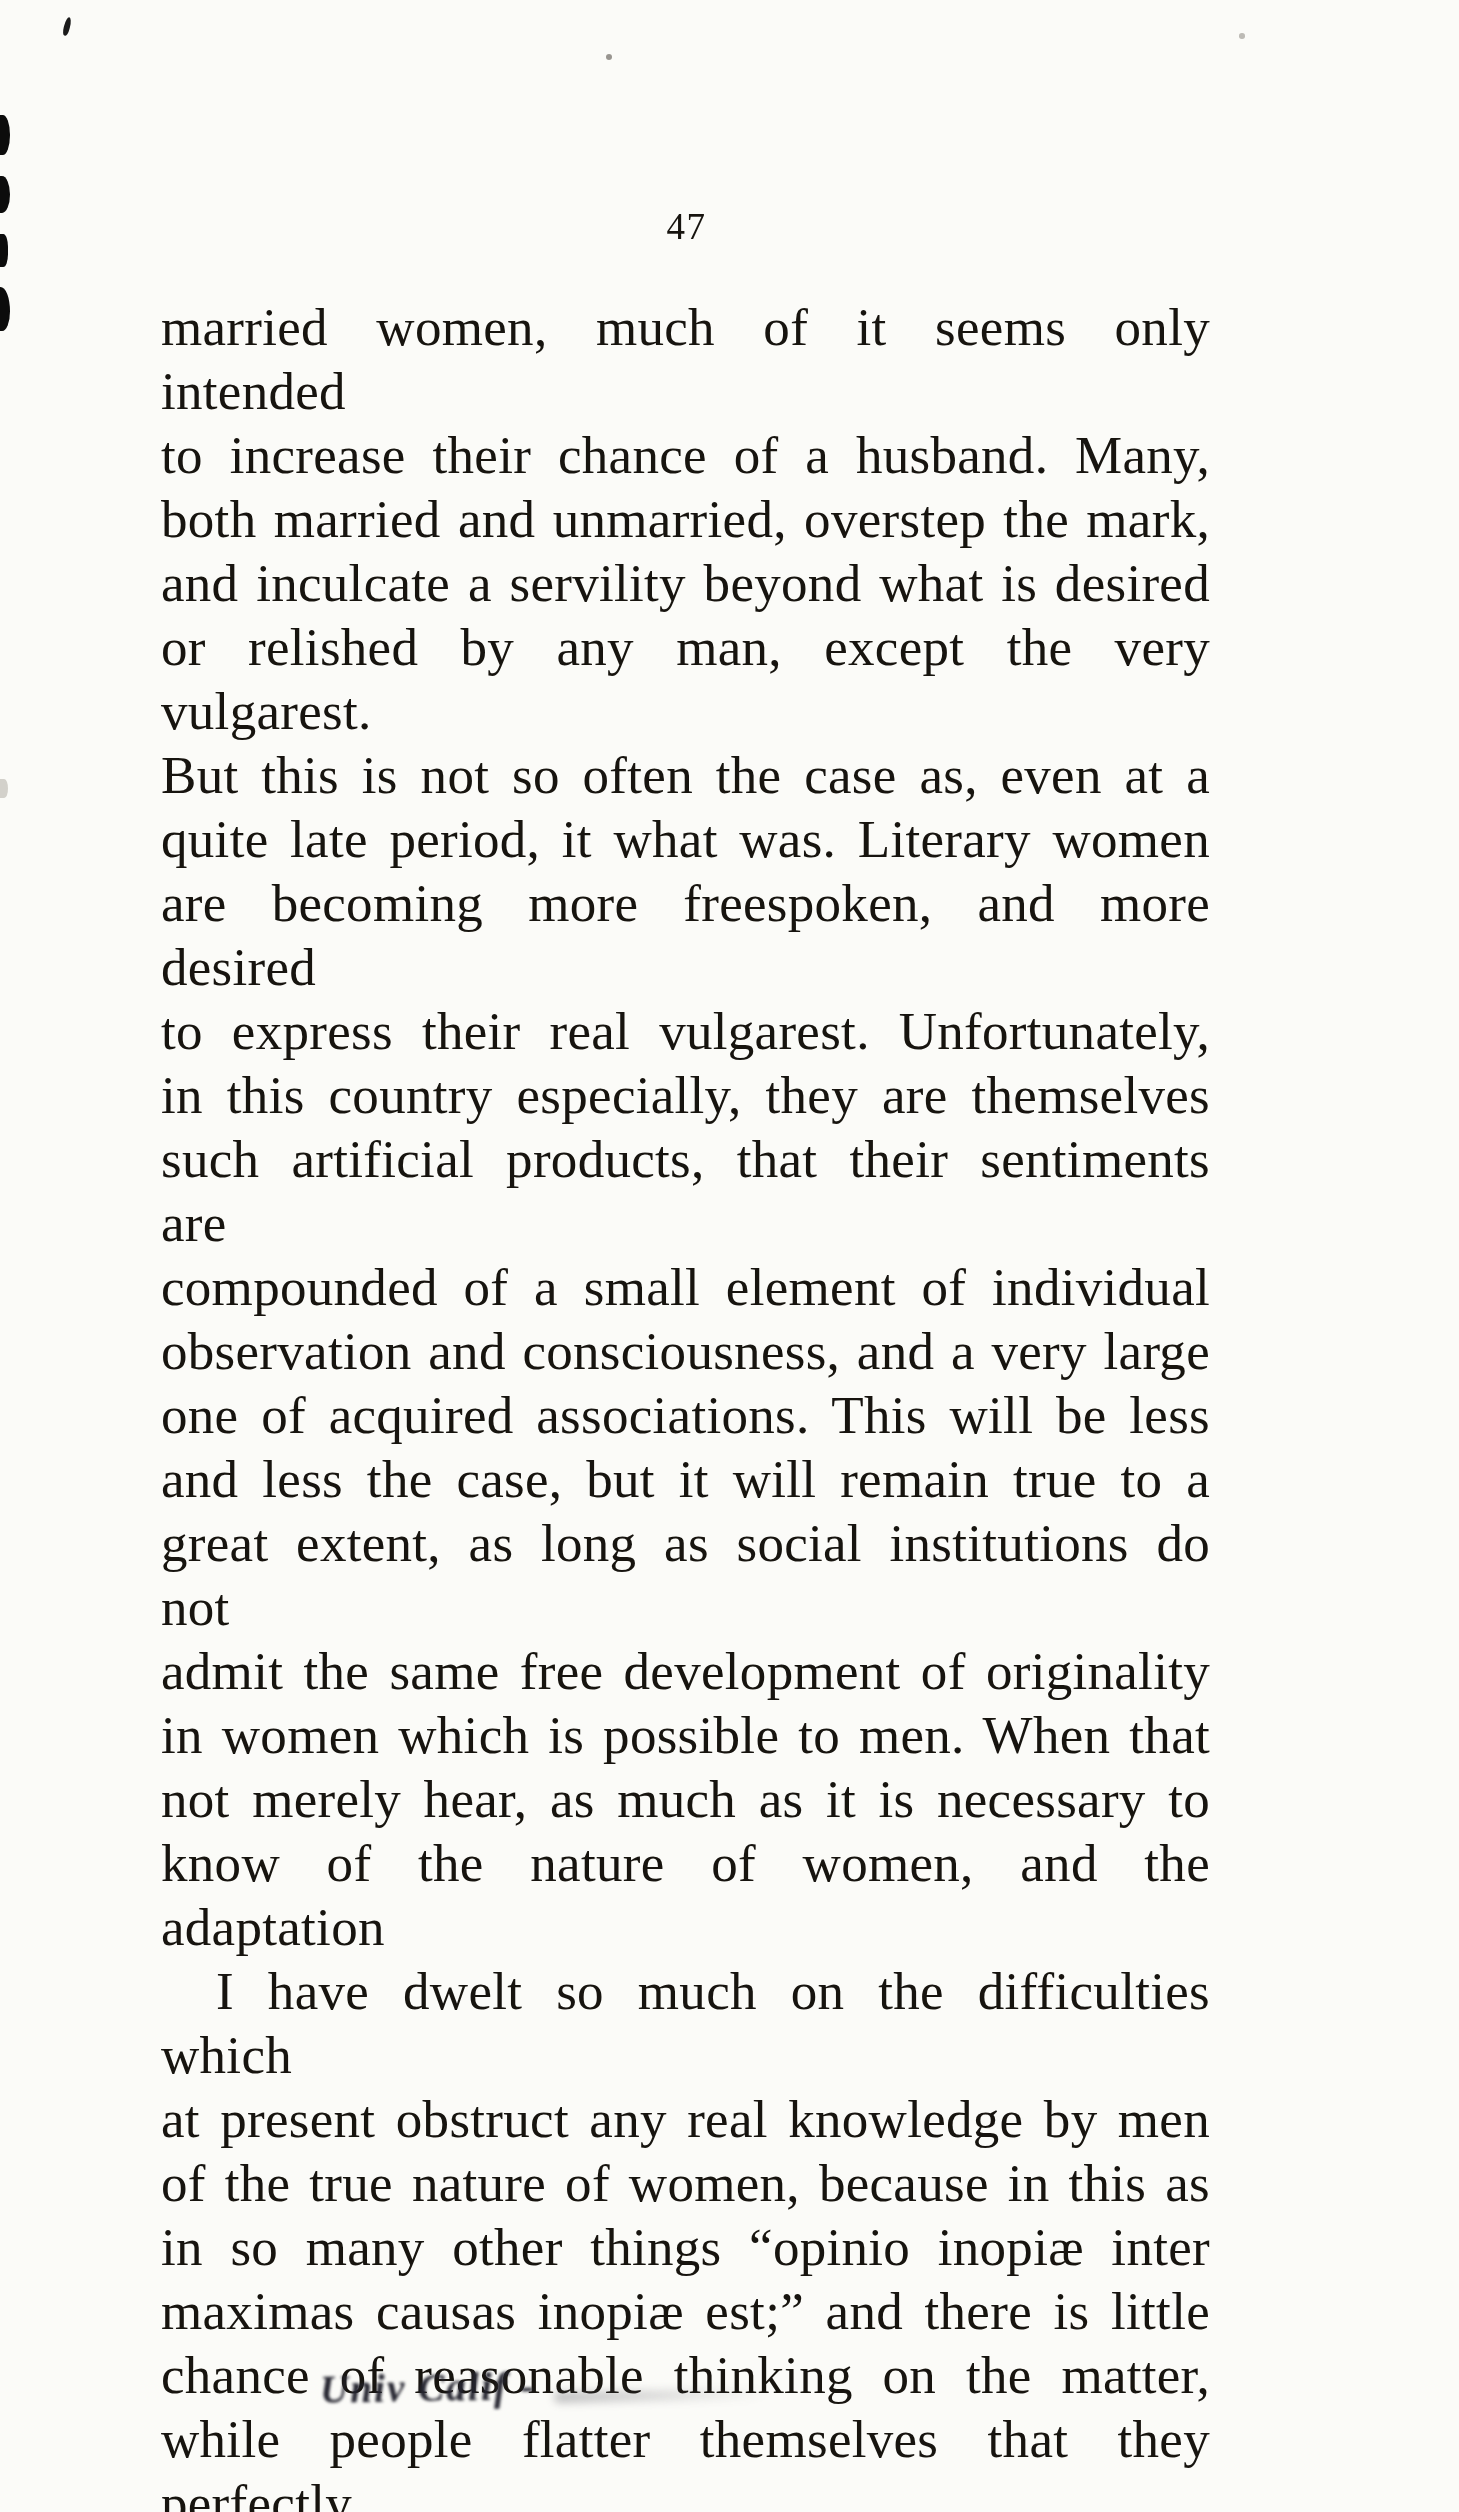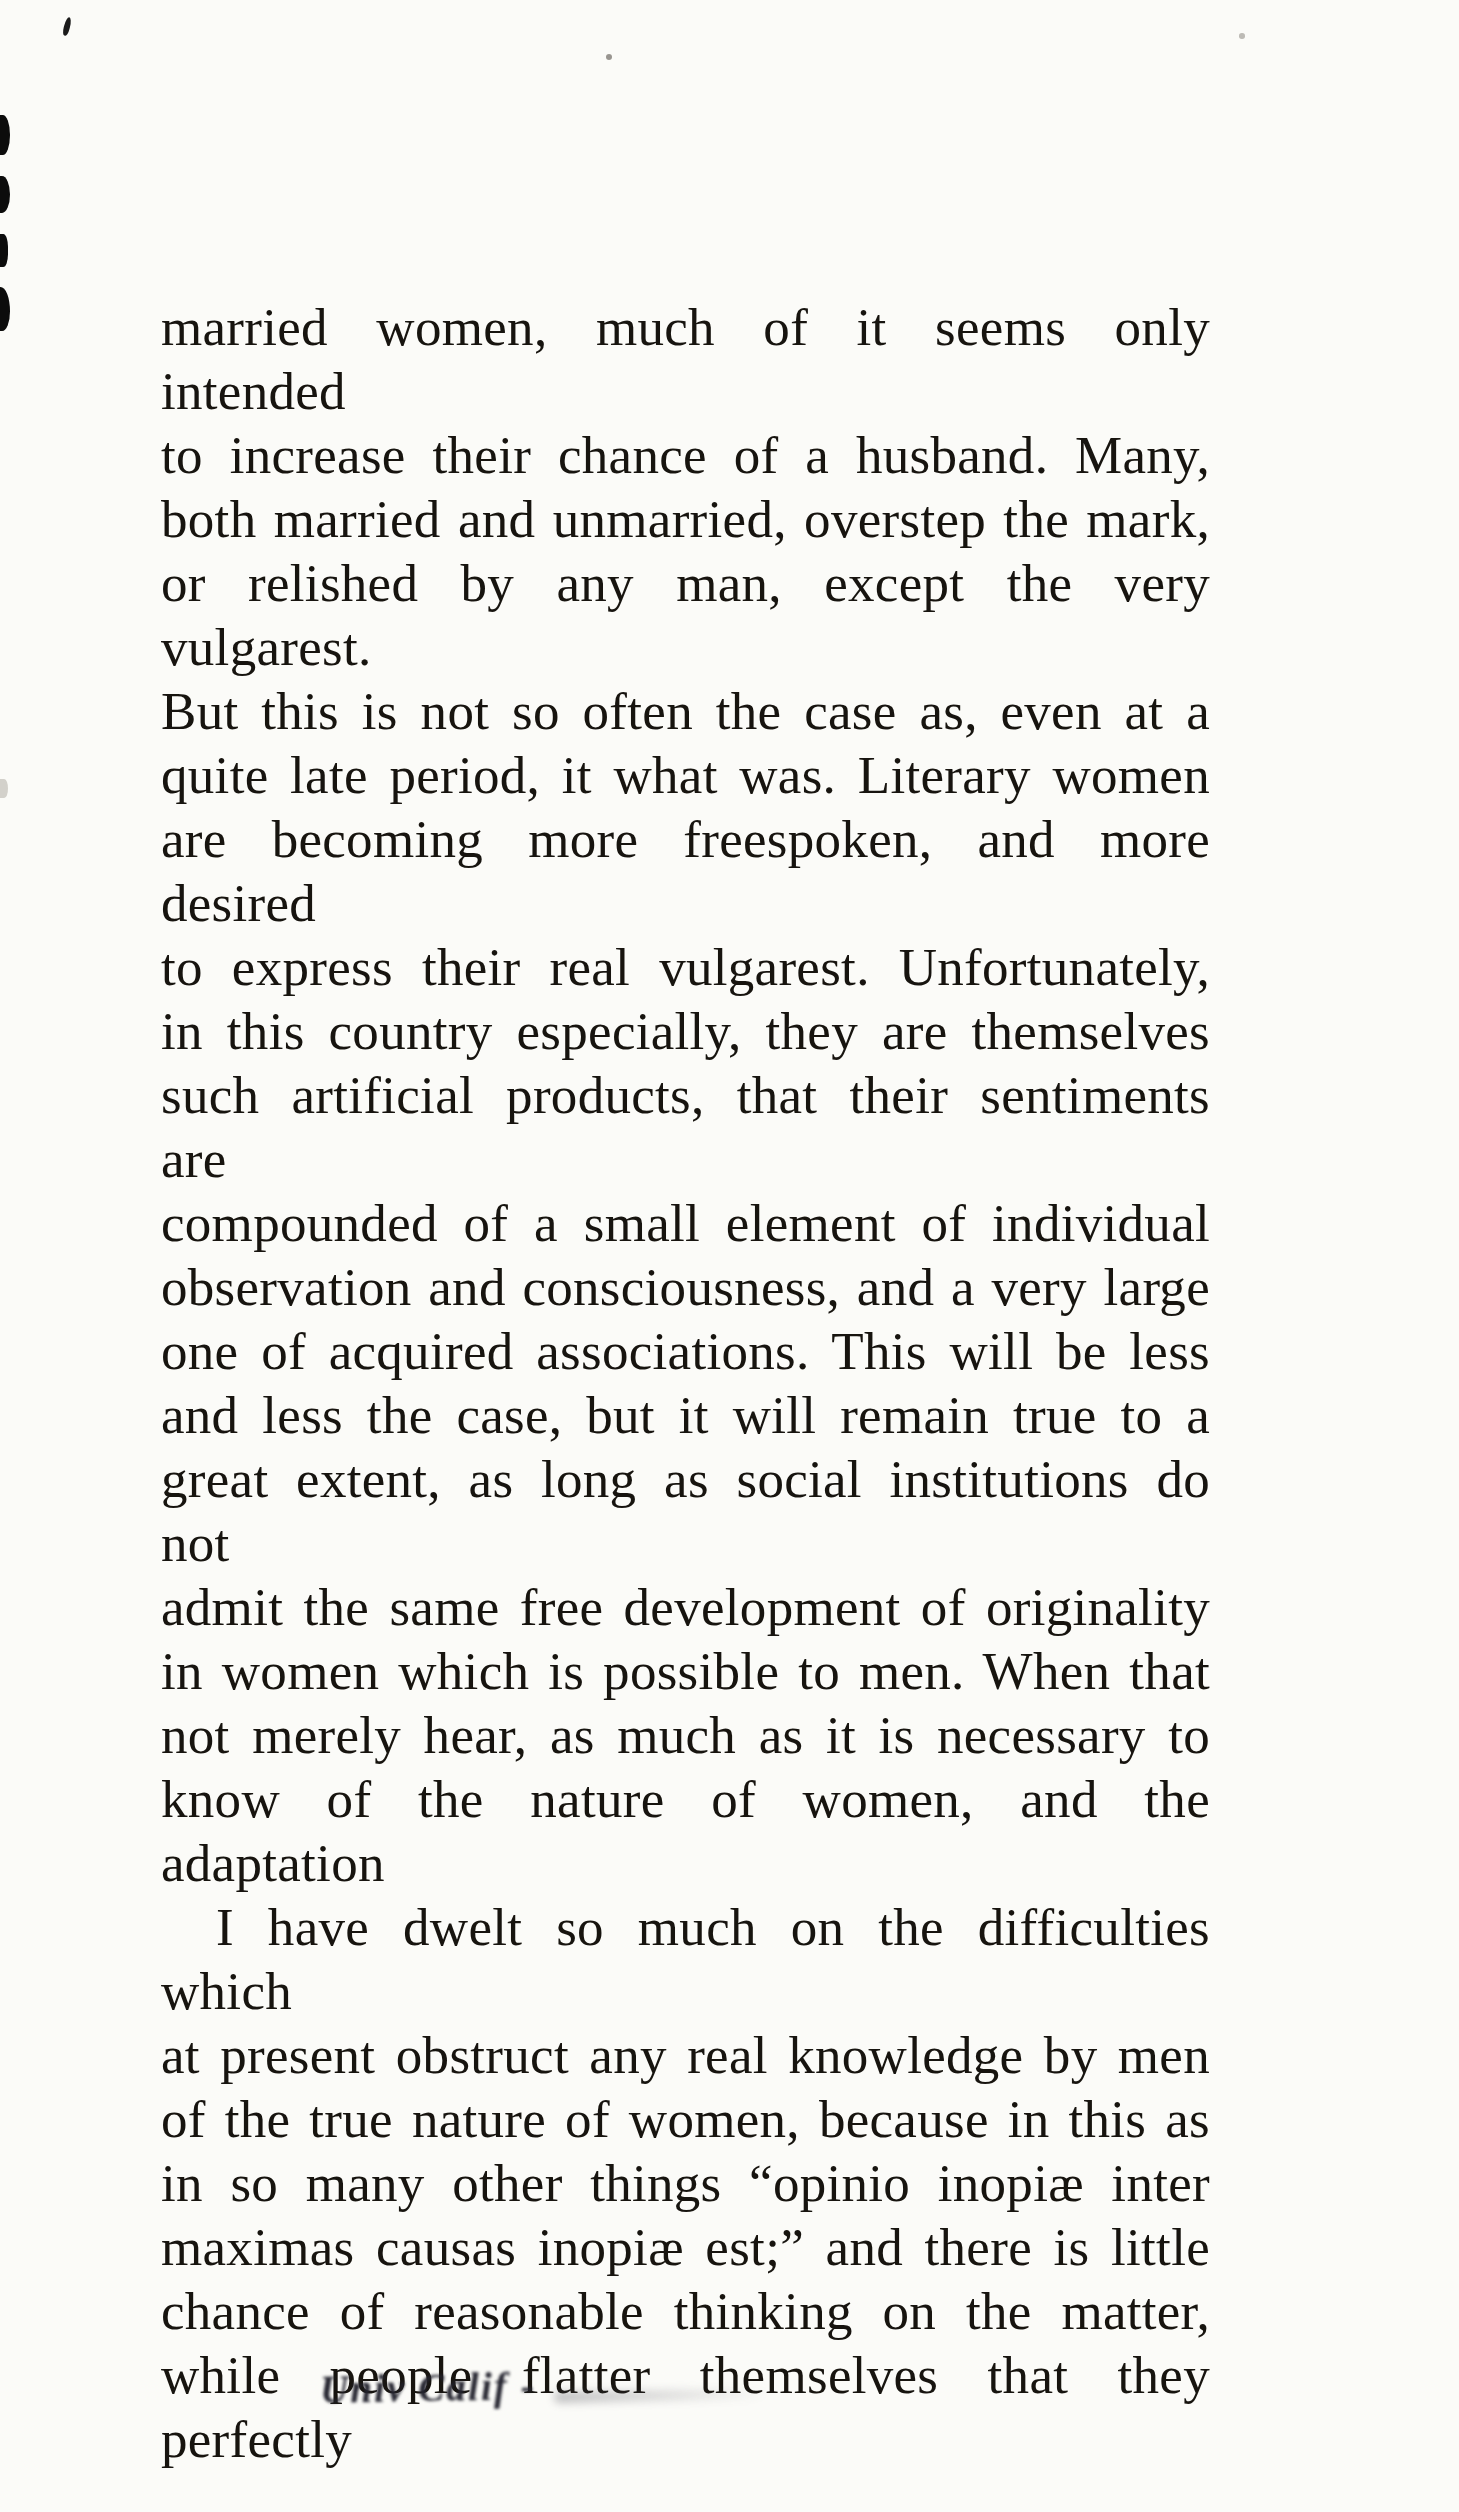--- a/index.html
+++ b/index.html
@@ -93,25 +93,27 @@
 
   <div class="artifact speck-comma"></div>
   <div class="artifact edge-1"></div>
   <div class="artifact edge-2"></div>
   <div class="artifact edge-3"></div>
   <div class="artifact edge-4"></div>
   <div class="artifact dot-1"></div>
   <div class="artifact dot-2"></div>
   <div class="artifact dash-left"></div>
 
+  <div class="page-number">47</div>
 
   <div class="text-block">
       <div class="line">married women, much of it seems only intended</div>
       <div class="line">to increase their chance of a husband.  Many,</div>
       <div class="line">both married and unmarried, overstep the mark,</div>
+      <div class="line">and inculcate a servility beyond what is desired</div>
       <div class="line">or relished by any man, except the very vulgarest.</div>
       <div class="line">But this is not so often the case as, even at a</div>
       <div class="line">quite late period, it what was.  Literary women</div>
       <div class="line">are becoming more freespoken, and more desired</div>
       <div class="line">to express their real vulgarest.  Unfortunately,</div>
       <div class="line">in this country especially, they are themselves</div>
       <div class="line">such artificial products, that their sentiments are</div>
       <div class="line">compounded of a small element of individual</div>
       <div class="line">observation and consciousness, and a very large</div>
       <div class="line">one of acquired associations.  This will be less</div>

